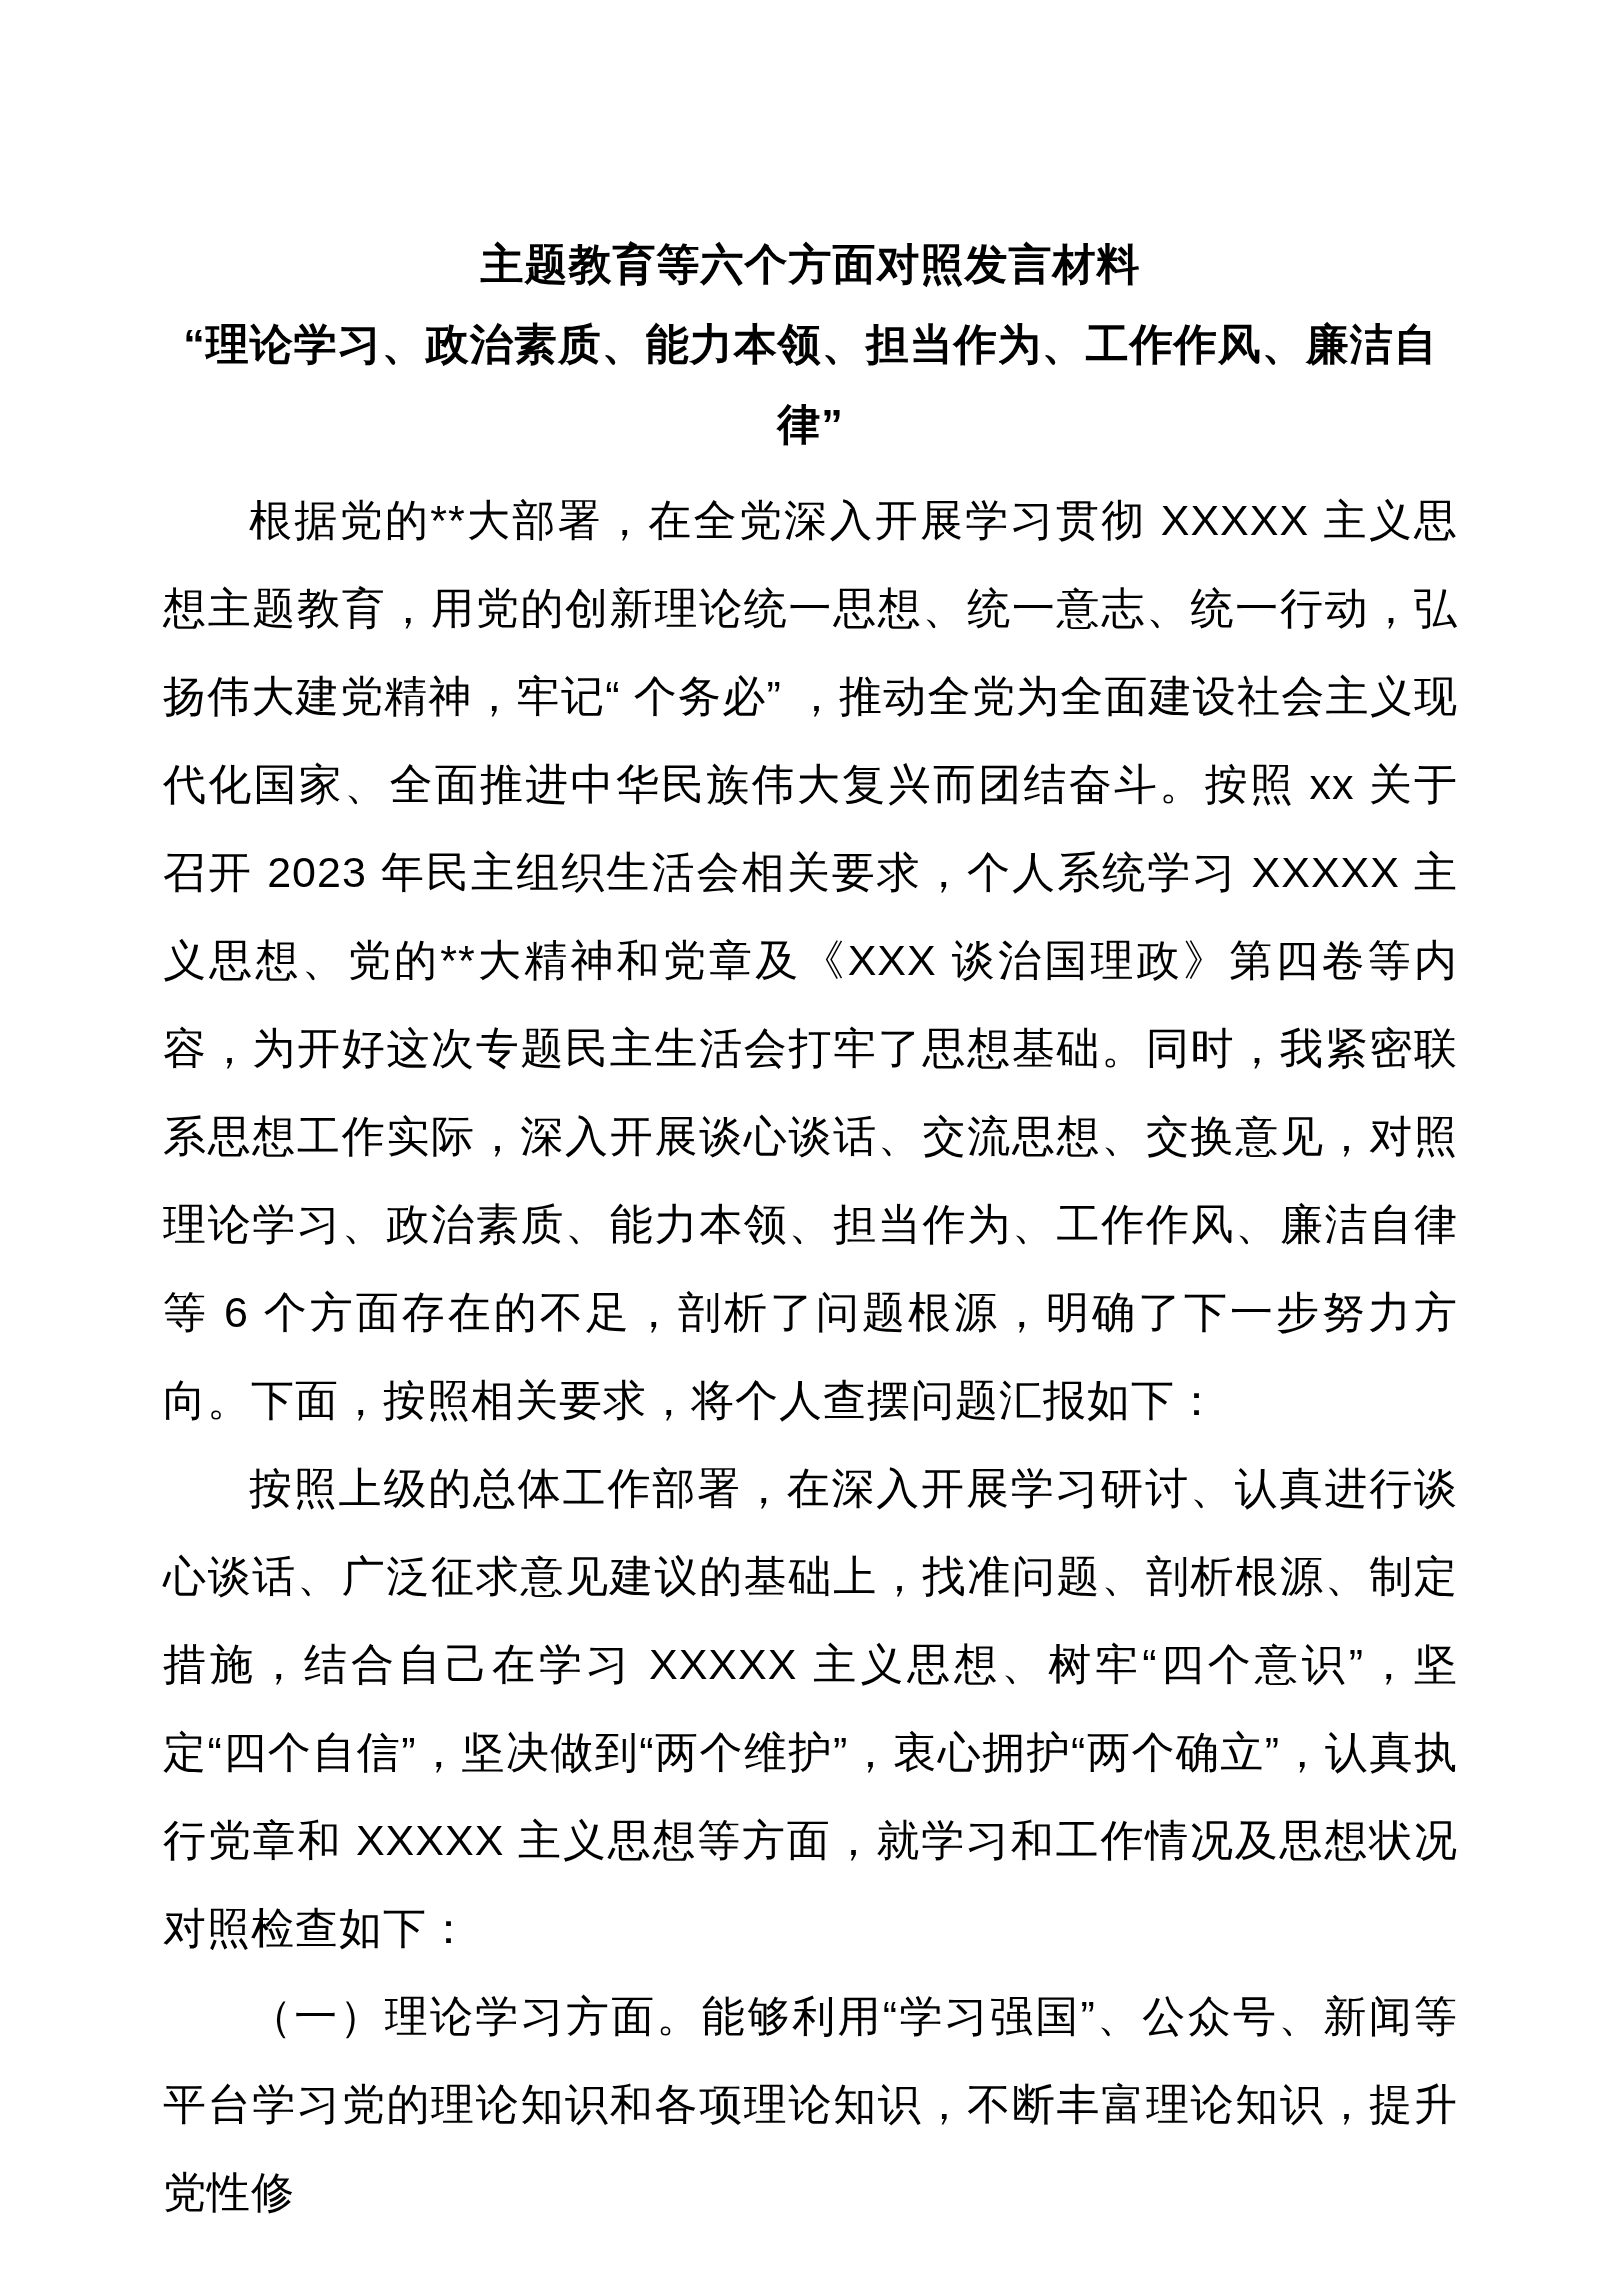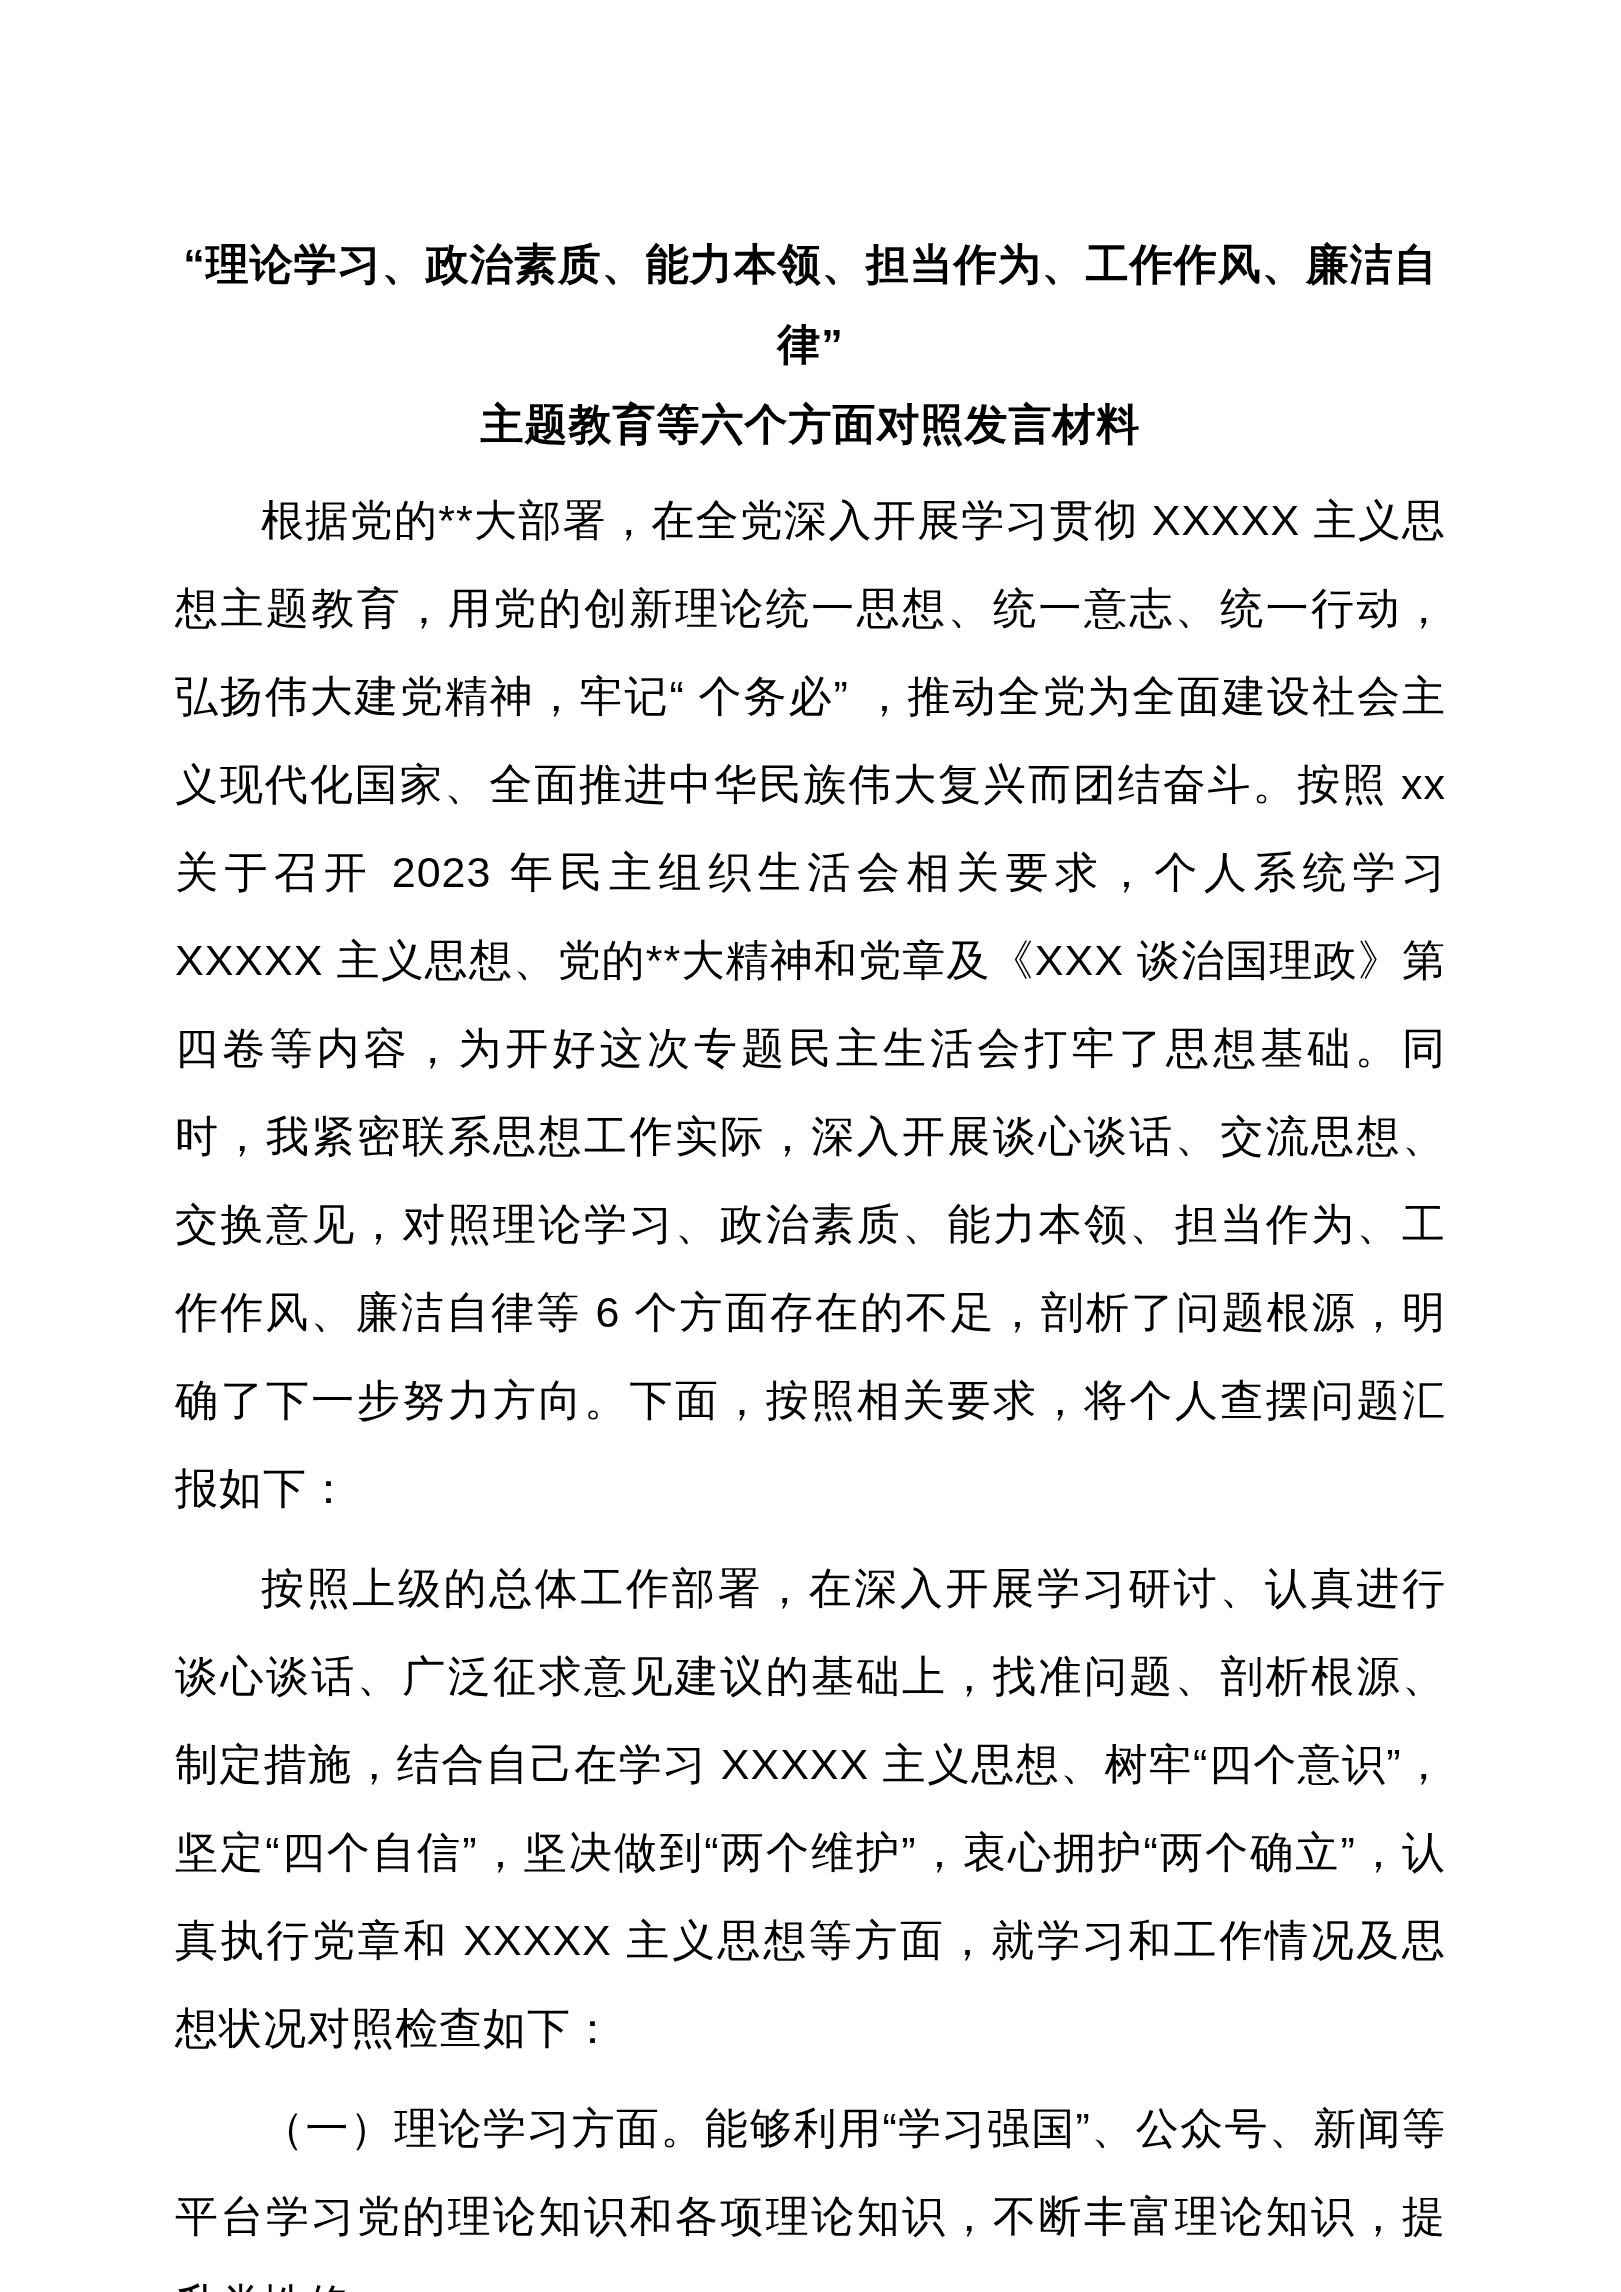--- a/index.html
+++ b/index.html
@@ -25,41 +25,41 @@
     text-align: center;
     letter-spacing: 1px;
   }
   .doc-body {
     margin-top: 11.8px;
     font-size: 43px;
     line-height: 88px;
     text-align: justify;
   }
   .para {
-    margin: 12px;
+    margin: 0;
     text-indent: 86px;
     letter-spacing: 1px;
   }
   .heading {
     margin: 0;
     text-indent: 86px;
     font-weight: 700;
     letter-spacing: 1px;
   }
   .lead-bold {
     font-weight: 400;
   }
 </style>
 </head>
 <body>
 
 <div class="page">
   <div class="doc-title">
+    <div>主题教育等六个方面对照发言材料</div>
     <div>“理论学习、政治素质、能力本领、担当作为、工作作风、廉洁自律”</div>
-    <div>主题教育等六个方面对照发言材料</div>
   </div>
 
   <div class="doc-body">
     <p class="para">根据党的**大部署，在全党深入开展学习贯彻 XXXXX 主义思想主题教育，用党的创新理论统一思想、统一意志、统一行动，弘扬伟大建党精神，牢记“ 个务必” ，推动全党为全面建设社会主义现代化国家、全面推进中华民族伟大复兴而团结奋斗。按照 xx 关于召开 2023 年民主组织生活会相关要求，个人系统学习 XXXXX 主义思想、党的**大精神和党章及《XXX 谈治国理政》第四卷等内容，为开好这次专题民主生活会打牢了思想基础。同时，我紧密联系思想工作实际，深入开展谈心谈话、交流思想、交换意见，对照理论学习、政治素质、能力本领、担当作为、工作作风、廉洁自律等 6 个方面存在的不足，剖析了问题根源，明确了下一步努力方向。下面，按照相关要求，将个人查摆问题汇报如下：</p>
 
 
     <p class="para">按照上级的总体工作部署，在深入开展学习研讨、认真进行谈心谈话、广泛征求意见建议的基础上，找准问题、剖析根源、制定措施，结合自己在学习 XXXXX 主义思想、树牢“四个意识”，坚定“四个自信”，坚决做到“两个维护”，衷心拥护“两个确立”，认真执行党章和 XXXXX 主义思想等方面，就学习和工作情况及思想状况对照检查如下：</p>
 
     <p class="para"><span class="lead-bold">（一）理论学习方面。</span><span>能够利用“学习强国”、公众号、新闻等平台学习党的理论知识和各项理论知识，不断丰富理论知识，提升党性修</span></p>
   </div>

